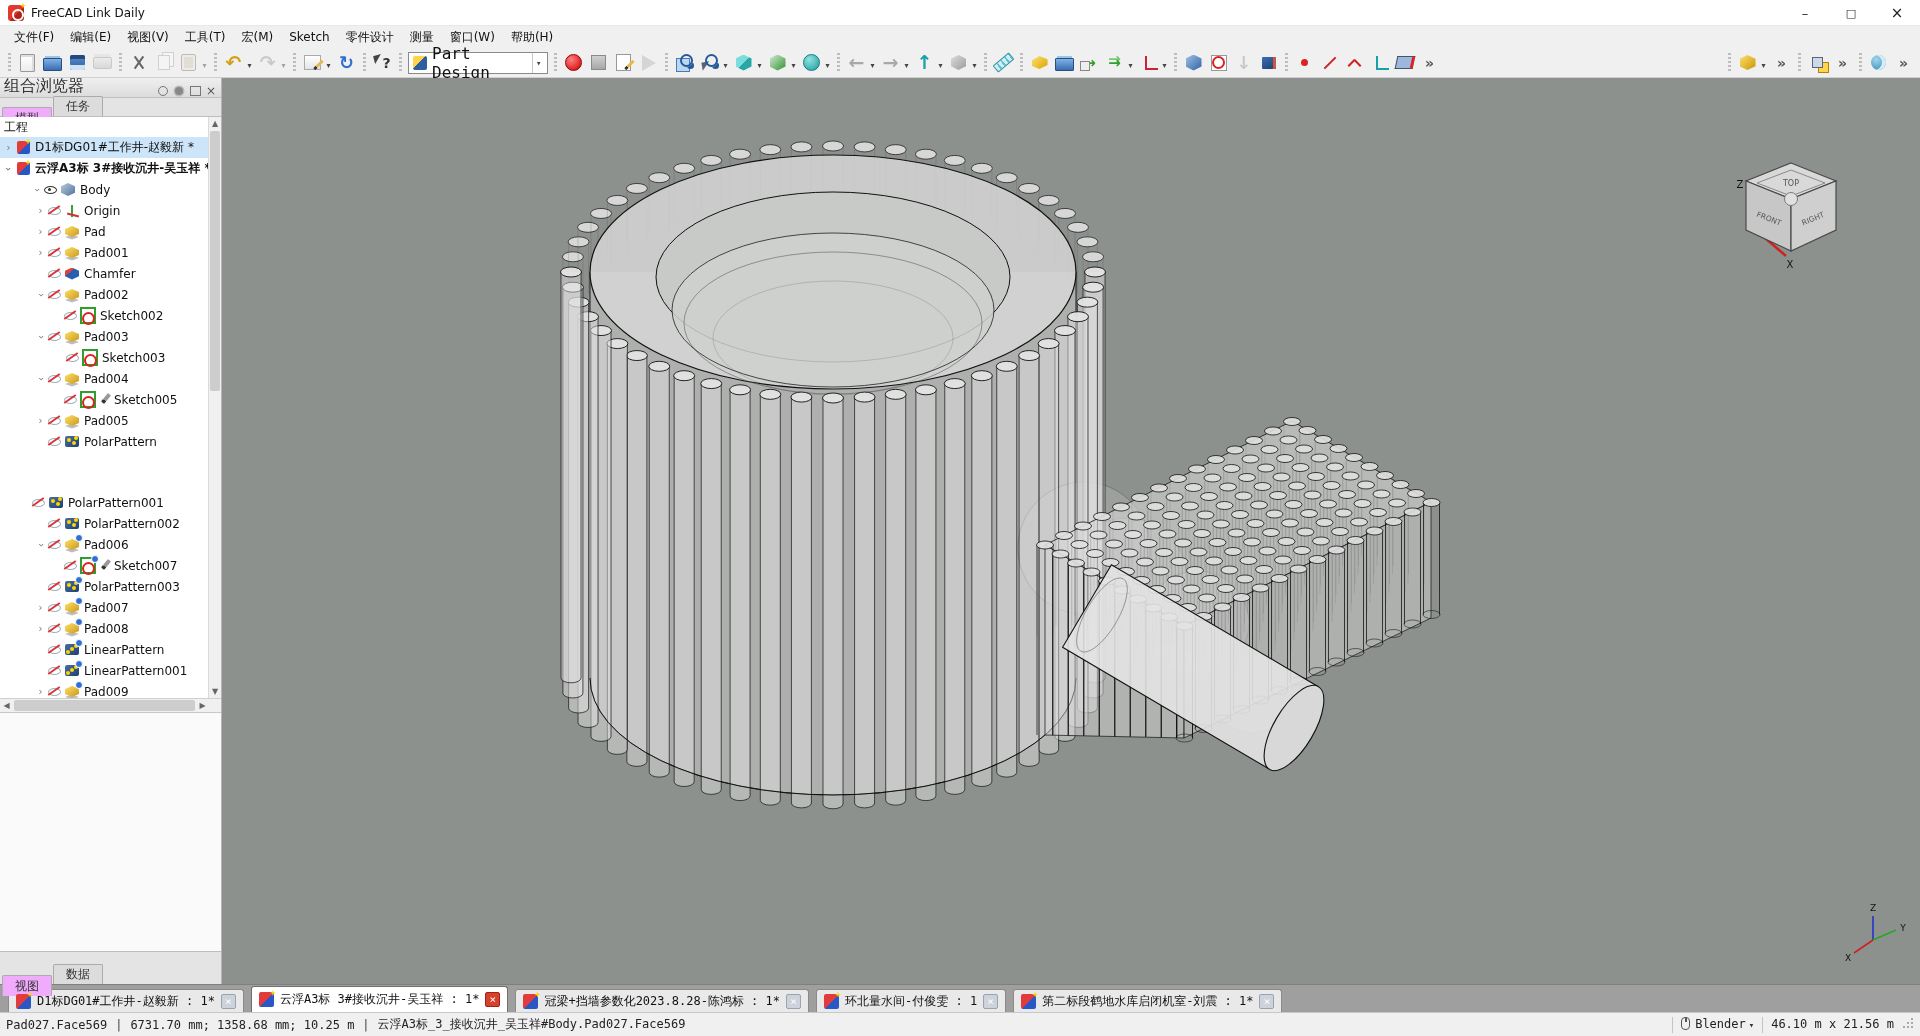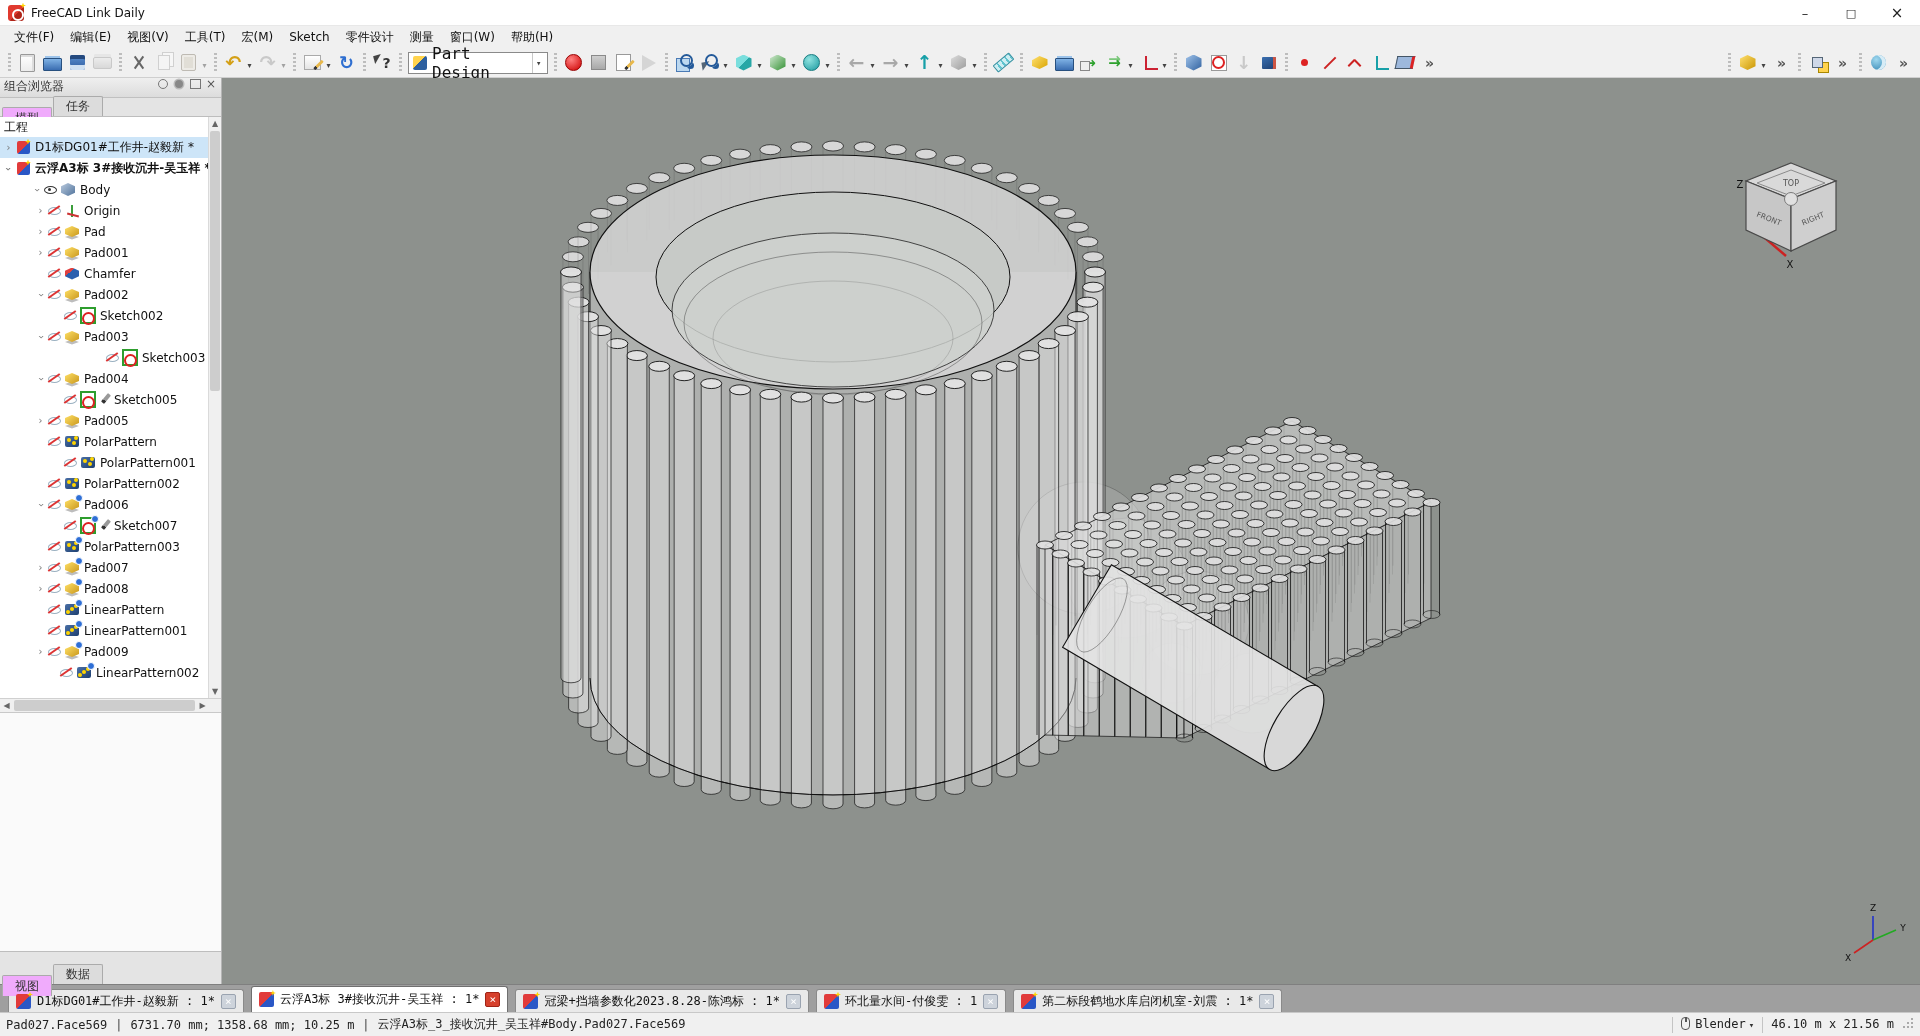--- a/index.html
+++ b/index.html
@@ -80,21 +80,21 @@
   .k-bodies::before{content:"";width:9px;height:9px;background:#cfd8e8;border:1px solid #567;box-shadow:6px 5px 0 -1px #ffd34d,6px 5px 0 0 #a80}
   .k-section::before{content:"";width:15px;height:15px;border-radius:50%;background:radial-gradient(circle at 35% 30%,#9fd8ef,#2b7fae);box-shadow:inset -4px 0 0 #d7ecf6}
   .wbcombo{display:flex;align-items:center;gap:5px;background:#fff;border:1px solid #8a8a8a;height:22px;padding:0 2px 0 4px;width:140px;font-family:"DejaVu Sans Mono",monospace;font-size:16px;margin:0 2px}
   .wbicon{width:14px;height:14px;flex:none;background:linear-gradient(135deg,#ffd34d 0 45%,#2d5f9e 45%);border-radius:2px}
   .wbcombo .arr{margin-left:auto;border-left:1px solid #c8c8c8;width:15px;height:20px;display:flex;align-items:center;justify-content:center}
   .wbcombo .arr::before{content:"▾";font-size:9px;color:#444}
 
   
   .main{display:flex;height:906px;width:1920px}
   .sidepanel{width:222px;flex:none;background:#f0f0f0;border-right:1px solid #b5b5b5;display:flex;flex-direction:column}
-  .phdr{height:20px;display:flex;align-items:flex-start;background:linear-gradient(#efefef,#dcdcdc);border-bottom:1px solid #c0c0c0;padding:0 4px;font-size:12px;color:#333}
+  .phdr{height:20px;display:flex;align-items:flex-end;background:linear-gradient(#efefef,#dcdcdc);border-bottom:1px solid #c0c0c0;padding:0 4px;font-size:16px;color:#333}
   .phdr .hics{margin-left:auto;display:flex;gap:4px;align-items:center}
   .hic{width:12px;height:12px;display:flex;align-items:center;justify-content:center;color:#666;font-size:10px}
   .hic.dot::before{content:"";width:8px;height:8px;border:1.5px solid #777;border-radius:50%}
   .hic.gear::before{content:"";width:8px;height:8px;background:#888;border-radius:50%;box-shadow:0 0 0 1.5px #bbb}
   .hic.dock::before{content:"";width:9px;height:8px;border:1.3px solid #777}
   .hic.cls::before{content:"×";font-size:12px;color:#555}
   .ptabs{display:flex;height:19px;padding-left:2px;background:#e4e4e4;border-bottom:1px solid #bdbdbd;align-items:flex-end}
   .ptab{padding:1px 12px;font-size:12px;background:#dcdcdc;border:1px solid #ababab;border-bottom:none;margin-right:1px;border-radius:2px 2px 0 0;color:#333}
   .ptab.active{background:#f0abfc;position:relative;top:12px;padding-top:2px}
   .treewrap{position:relative;background:#fff;height:582px;border-bottom:1px solid #d0d0d0;overflow:hidden}
@@ -440,21 +440,21 @@
             <span class="eyeh"></span>
             <span class="ti ti-sketch"></span>
             <span>Sketch002</span>
           </div>
           <div class="trow" style="padding-left: 34px;">
             <span class="texp open"></span>
             <span class="eyeh"></span>
             <span class="ti ti-pad"></span>
             <span>Pad003</span>
           </div>
-          <div class="trow" style="padding-left: 52px; margin-left: 40px;">
+          <div class="trow" style="padding-left: 52px;">
             <span class="texp"></span>
             <span class="eyeh"></span>
             <span class="ti ti-sketch"></span>
             <span>Sketch003</span>
           </div>
           <div class="trow" style="padding-left: 34px;">
             <span class="texp open"></span>
             <span class="eyeh"></span>
             <span class="ti ti-pad"></span>
             <span>Pad004</span>
@@ -471,21 +471,21 @@
             <span class="eyeh"></span>
             <span class="ti ti-pad"></span>
             <span>Pad005</span>
           </div>
           <div class="trow" style="padding-left: 34px;">
             <span class="texp"></span>
             <span class="eyeh"></span>
             <span class="ti ti-polar"></span>
             <span>PolarPattern</span>
           </div>
-          <div class="trow" style="padding-left: 50px;">
+          <div class="trow" style="padding-left: 18px; margin-top: 40px;">
             <span class="texp"></span>
             <span class="eyeh"></span>
             <span class="ti ti-polar"></span>
             <span>PolarPattern001</span>
           </div>
           <div class="trow" style="padding-left: 34px;">
             <span class="texp"></span>
             <span class="eyeh"></span>
             <span class="ti ti-polar"></span>
             <span>PolarPattern002</span>

